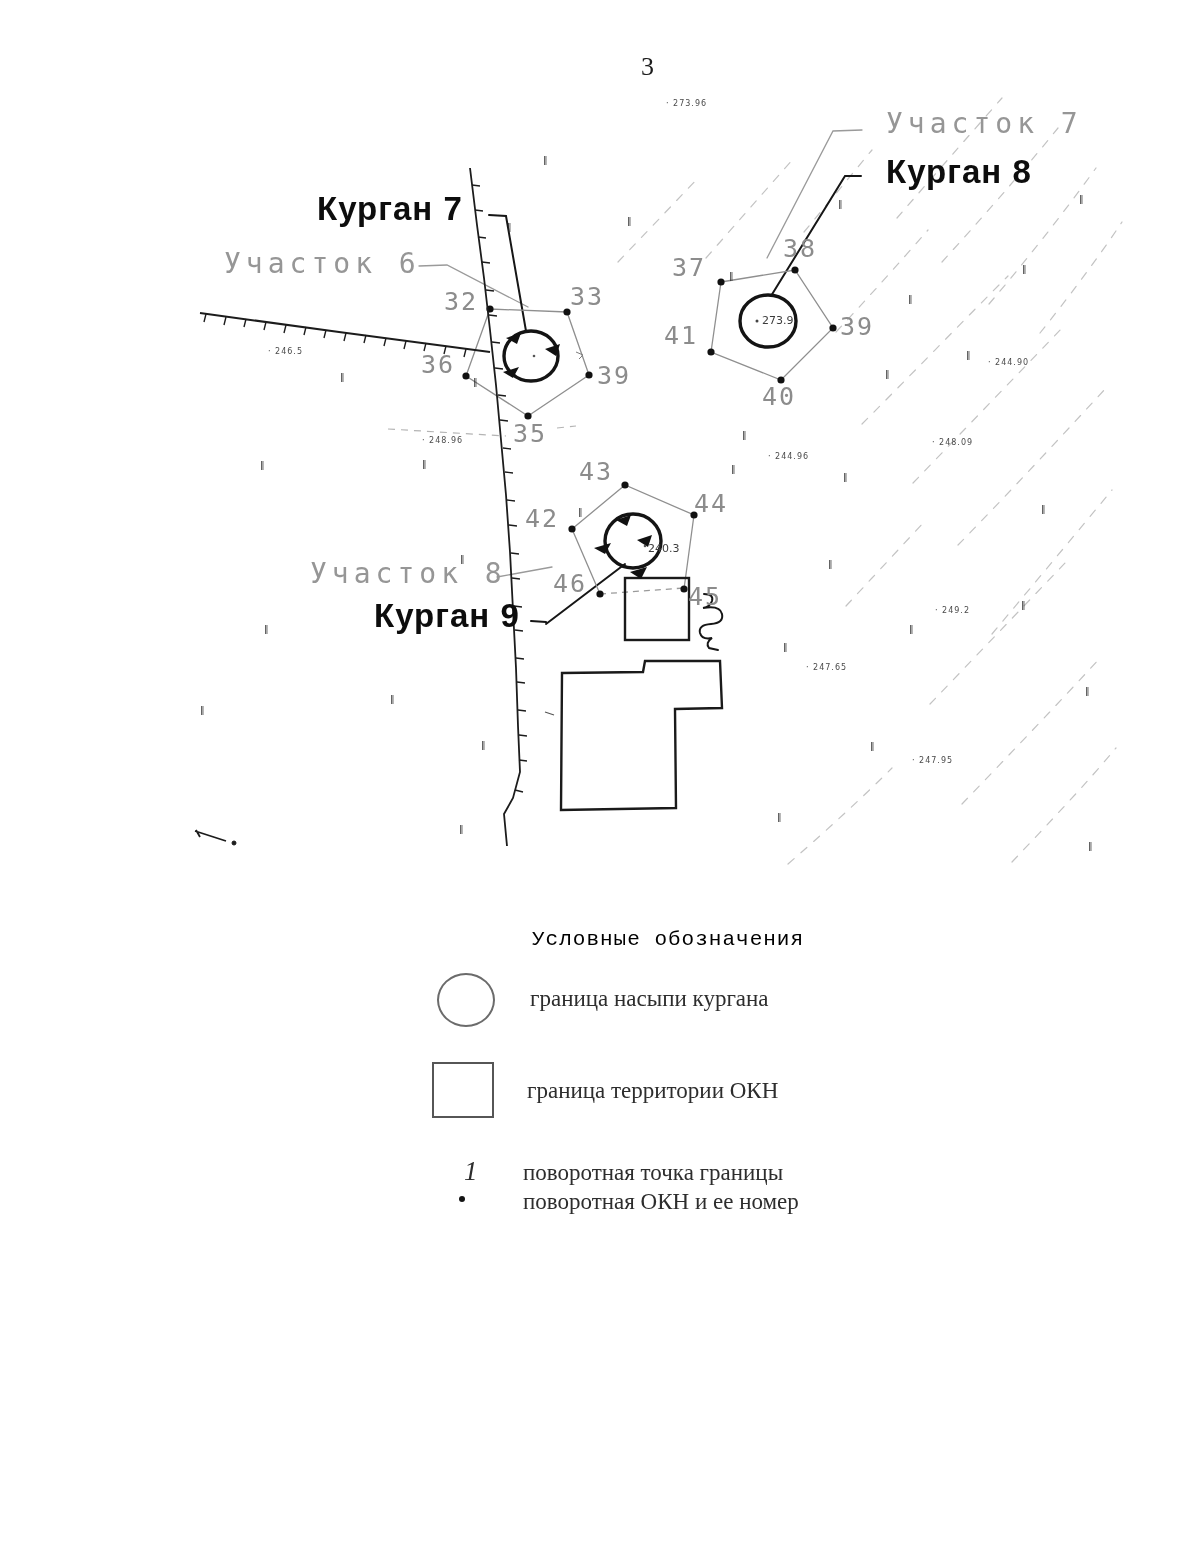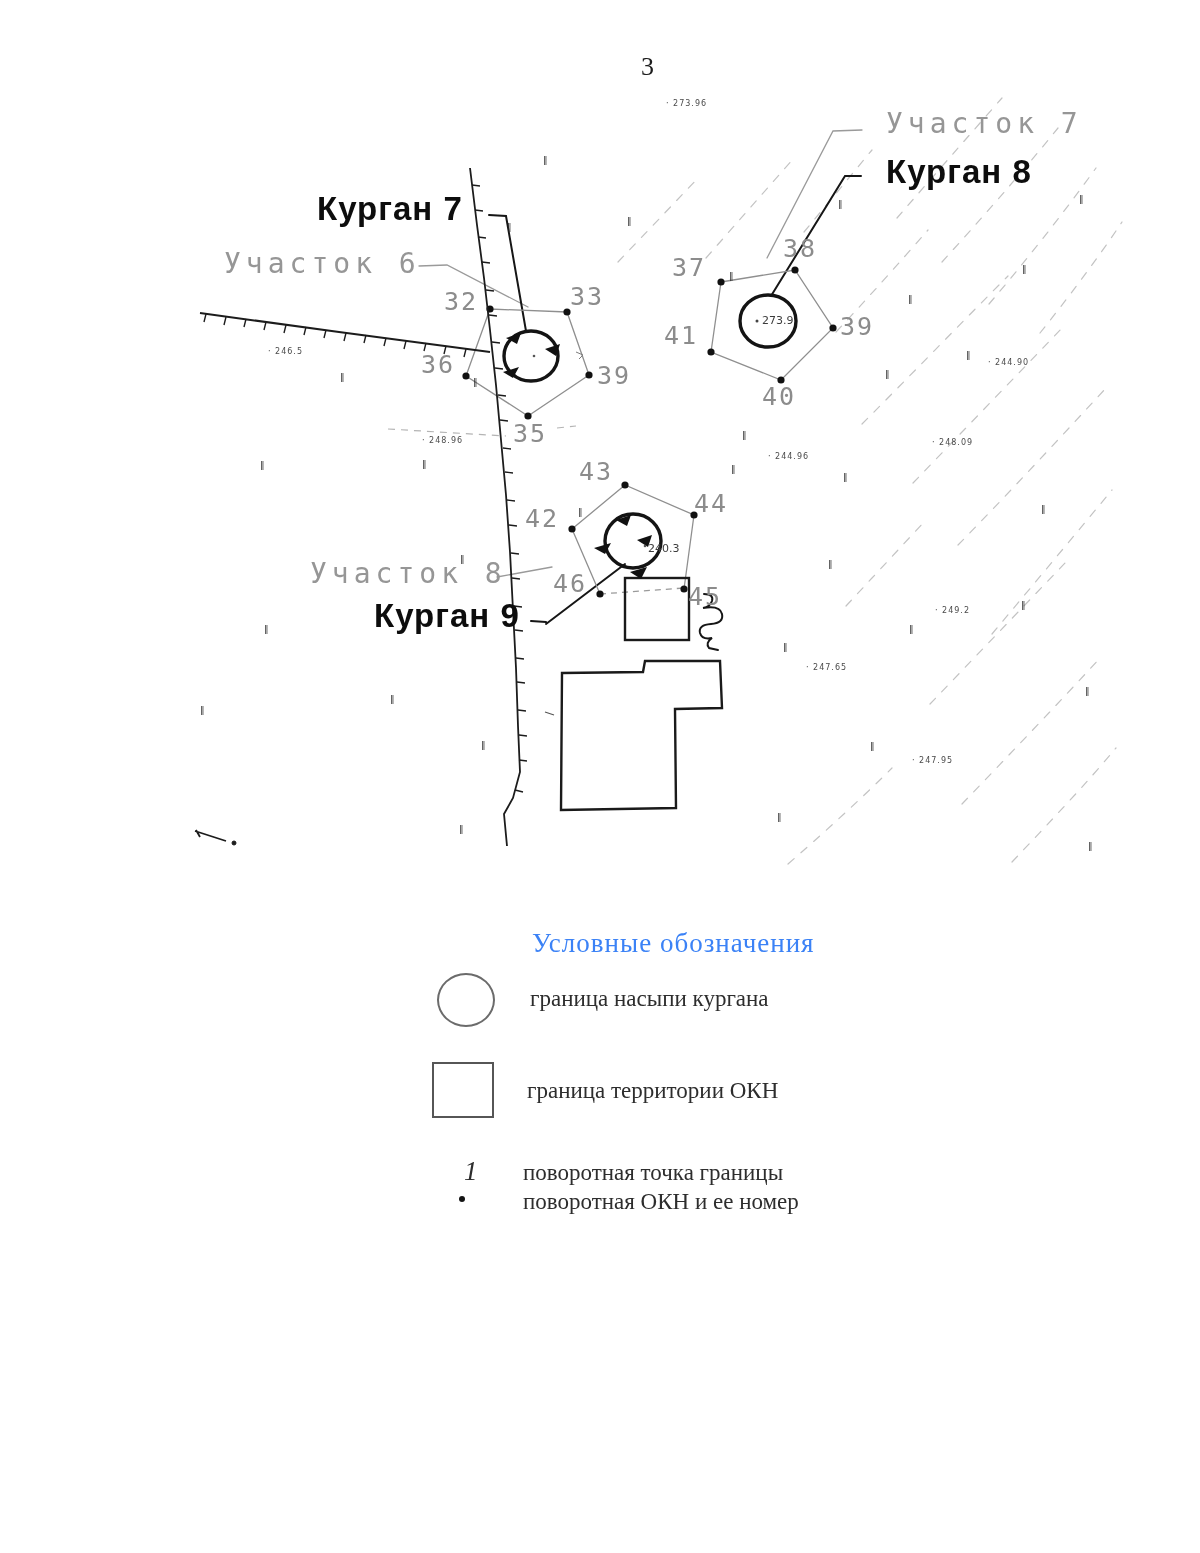--- a/index.html
+++ b/index.html
@@ -11,22 +11,22 @@
         font-size:33px;color:#0d0d0d;letter-spacing:1px;white-space:nowrap;}
   .area-label{position:absolute;font-family:"DejaVu Sans Mono",monospace;font-size:28px;
         color:#969696;letter-spacing:5px;white-space:nowrap;text-align:center;}
   .point-label{position:absolute;font-family:"DejaVu Sans Mono",monospace;font-size:25px;
         color:#8c8c8c;letter-spacing:2px;white-space:nowrap;}
   .spot-height{position:absolute;font-family:"DejaVu Sans",sans-serif;font-size:8px;
         color:#4a4a4a;white-space:nowrap;letter-spacing:1px;}
   .mound-elev{position:absolute;font-family:"DejaVu Sans",sans-serif;font-size:11px;
         color:#3c3c3c;white-space:nowrap;}
   .grass{position:absolute;font-family:"DejaVu Sans",sans-serif;font-size:9px;color:#222;}
-  .legend-title{position:absolute;font-family:Liberation Serif, serif;font-size:27px;
-        color:#3b82f6;letter-spacing:1px;white-space:nowrap;}
+  .legend-title{position:absolute;font-family:Liberation Mono, monospace;font-size:21px;
+        color:#000000;letter-spacing:1px;white-space:nowrap;}
   .legend-text{position:absolute;font-family:"Liberation Serif",serif;font-size:23px;
         color:#2d2d2d;white-space:nowrap;}
   .legend-circle{position:absolute;left:437px;top:973px;width:54px;height:50px;
         border:2px solid #6b6b6b;border-radius:50%;}
   .legend-square{position:absolute;left:432px;top:1062px;width:58px;height:52px;
         border:2px solid #565656;}
   .legend-number{position:absolute;left:464px;top:1156px;font-family:"Liberation Serif",serif;
         font-style:italic;font-size:27px;color:#2d2d2d;}
   .legend-dot{position:absolute;left:459px;top:1196px;width:6px;height:6px;background:#141414;border-radius:50%;}
 </style>

